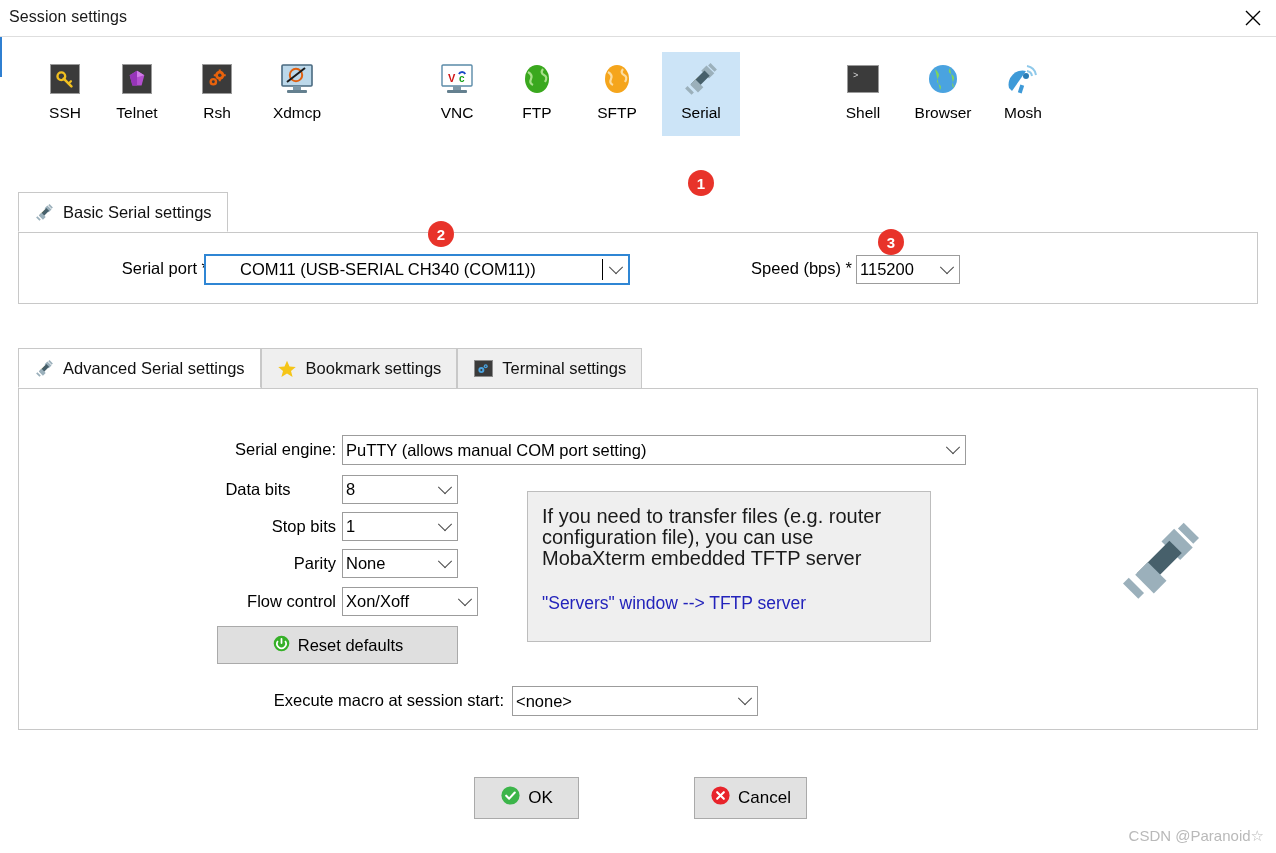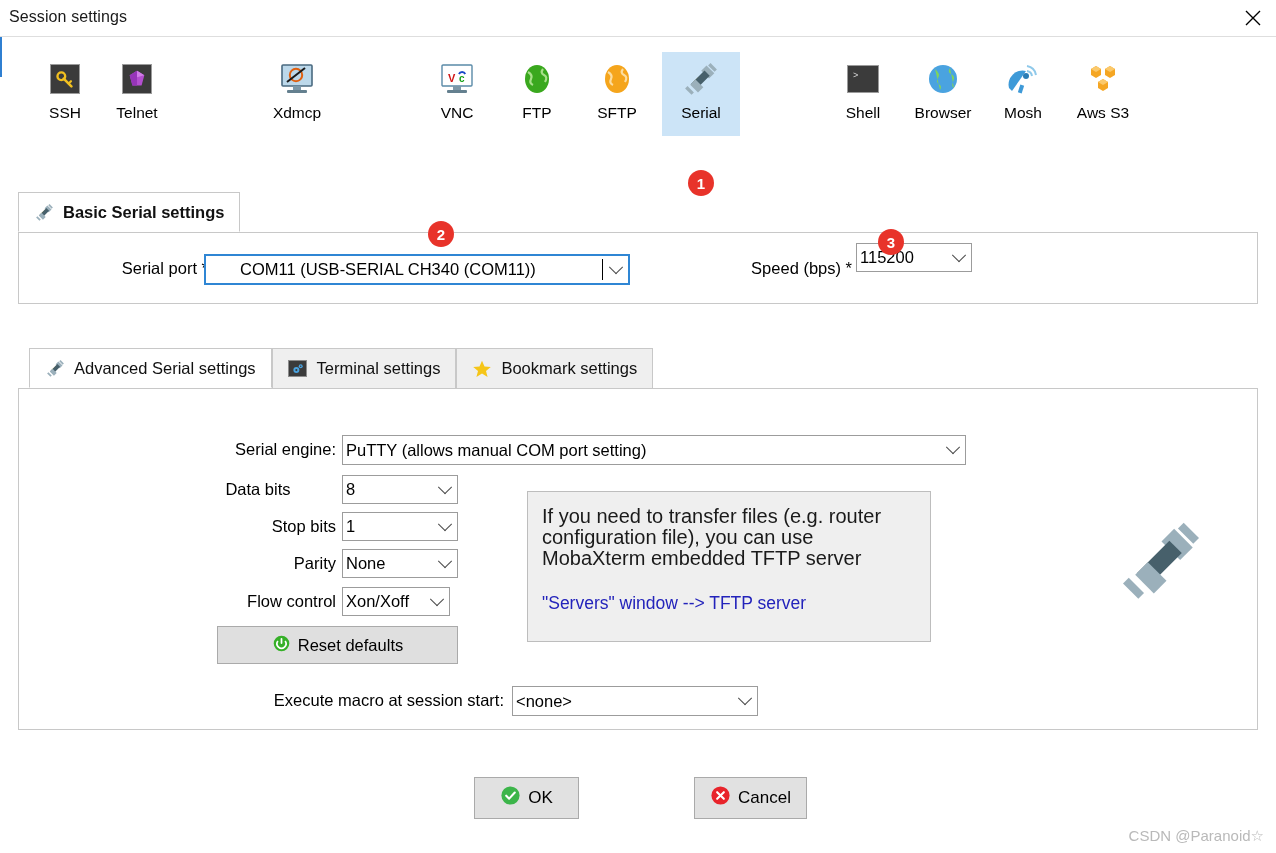--- a/index.html
+++ b/index.html
@@ -269,20 +269,38 @@
         <svg width="22" height="22" viewBox="0 0 24 24">
           <path d="M12 3 L20 8 L17 19 L7 19 L4 8 Z" fill="#b44fd0"></path>
           <path d="M12 3 L12 19 L7 19 L4 8 Z" fill="#9635b8"></path>
           <path d="M12 3 L20 8 L12 10 Z" fill="#d07ce8"></path>
         </svg>
       </div>
     </div>
     <div class="lbl">Telnet</div>
   </div>
 
+  <div class="sess" style="left:178px">
+    <div class="ico">
+      <div class="tile">
+        <svg width="22" height="22" viewBox="0 0 24 24">
+          <g fill="#e8620c">
+            <circle cx="15" cy="8" r="5"></circle>
+              <circle cx="8" cy="15" r="4.2"></circle>
+          </g>
+          <circle cx="15" cy="8" r="1.9" fill="#3b3b3b"></circle>
+          <circle cx="8" cy="15" r="1.6" fill="#3b3b3b"></circle>
+          <g stroke="#e8620c" stroke-width="2.2">
+            <path d="M15 1.5 V4 M15 12 V14.5 M8.5 8 H11 M19 8 H21.5"></path>
+          </g>
+        </svg>
+      </div>
+    </div>
+    <div class="lbl">Rsh</div>
+  </div>
 
   <div class="sess" style="left:258px">
     <div class="ico">
       <svg width="34" height="32" viewBox="0 0 34 32">
         <rect x="2" y="2" width="30" height="21" rx="1" fill="#bcd8ea" stroke="#4a6a80" stroke-width="1.6"></rect>
         <circle cx="16" cy="12" r="6.2" fill="none" stroke="#e06010" stroke-width="2"></circle>
         <path d="M7 19 L25 5" stroke="#1a1a1a" stroke-width="2"></path>
         <rect x="13" y="23" width="8" height="4" fill="#7d98a8"></rect>
         <rect x="7" y="27" width="20" height="3" rx="1" fill="#64808f"></rect>
       </svg>
@@ -372,41 +390,24 @@
         <path d="M3 25 a14 14 0 0 1 17 -17 L6 28 z" fill="#3e9ad8"></path>
         <rect x="13" y="22" width="4" height="8" transform="rotate(18 15 26)" fill="#3e9ad8"></rect>
         <path d="M21 3 a11 11 0 0 1 9 9" fill="none" stroke="#8fc9ea" stroke-width="2"></path>
         <path d="M21 8 a6 6 0 0 1 5 5" fill="none" stroke="#8fc9ea" stroke-width="2"></path>
         <circle cx="20" cy="13" r="3" fill="#2b7db5"></circle>
       </svg>
     </div>
     <div class="lbl">Mosh</div>
   </div>
 
-  <div class="sess" style="left:1064px">
-    <div class="ico">
-      <svg width="32" height="32" viewBox="0 0 32 32">
-        <g fill="#f5a623">
-          <path d="M9 3 L14 6 L14 12 L9 15 L4 12 L4 6 Z"></path>
-          <path d="M23 3 L28 6 L28 12 L23 15 L18 12 L18 6 Z"></path>
-          <path d="M16 16 L21 19 L21 25 L16 28 L11 25 L11 19 Z"></path>
-        </g>
-        <g fill="#fbc96b">
-          <path d="M9 3 L14 6 L9 9 L4 6 Z"></path>
-            <path d="M23 3 L28 6 L23 9 L18 6 Z"></path>
-          <path d="M16 16 L21 19 L16 22 L11 19 Z"></path>
-        </g>
-      </svg>
-    </div>
-    <div class="lbl">Aws S3</div>
-  </div>
-
-</div>
-
-<div class="tab-strip" style="left:18px; top:192px;font-weight:bold;">
+
+</div>
+
+<div class="tab-strip" style="left:18px; top:192px;">
   <div class="tab active">
     <span class="tico">
       <svg width="19" height="19" viewBox="0 0 36 36">
         <path d="M23.5 4.5 l7.8 7.8 -5.3 5.3 -7.8 -7.8 z" fill="#9bb0bb"></path>
         <path d="M27.5 2 l6.4 6.4 -2.4 2.4 -6.4 -6.4 z" fill="#9bb0bb"></path>
         <rect x="16.5" y="12.5" width="3" height="7" transform="rotate(45 18 16)" fill="#ffc107"></rect>
         <rect x="12" y="16.5" width="3" height="7" transform="rotate(45 13.5 20)" fill="#ffc107"></rect>
         <path d="M21.5 9.5 l5.2 5.2 -13.5 13.5 -5.2 -5.2 z" fill="#47606b"></path>
         <path d="M12.5 18.5 l7.8 7.8 -5.3 5.3 -7.8 -7.8 z" fill="#9bb0bb"></path>
         <path d="M4.5 25 l6.4 6.4 -2.4 2.4 -6.4 -6.4 z" fill="#9bb0bb"></path>
@@ -422,64 +423,64 @@
 <div class="combo focused" style="left:204px; top:254px; width:426px; height:31px;">
   <span class="val">COM11  (USB-SERIAL CH340 (COM11))</span>
   <span class="text-cursor"></span>
   <span class="caret">
       <span class="caret-mark"></span>
     </span>
 </div>
 <div class="badge" style="left:428px; top:221px;">2</div>
 
 <div class="lbl-r" style="left:700px; top:259px; width:152px;">Speed (bps) *</div>
-<div class="combo" style="left:856px; top:243px; width:116px; height:29px;">
+<div class="combo" style="left:856px; top:255px; width:104px; height:29px;">
   <span class="val">115200</span>
   <span class="caret">
       <span class="caret-mark"></span>
     </span>
 </div>
 <div class="badge" style="left:878px; top:229px;">3</div>
 
-<div class="tab-strip" style="left:18px; top:348px;margin-left:11px;">
+<div class="tab-strip" style="left:18px; top:348px;">
   <div class="tab active">
     <span class="tico">
       <svg width="19" height="19" viewBox="0 0 36 36">
         <path d="M23.5 4.5 l7.8 7.8 -5.3 5.3 -7.8 -7.8 z" fill="#9bb0bb"></path>
         <path d="M27.5 2 l6.4 6.4 -2.4 2.4 -6.4 -6.4 z" fill="#9bb0bb"></path>
         <rect x="16.5" y="12.5" width="3" height="7" transform="rotate(45 18 16)" fill="#ffc107"></rect>
         <rect x="12" y="16.5" width="3" height="7" transform="rotate(45 13.5 20)" fill="#ffc107"></rect>
         <path d="M21.5 9.5 l5.2 5.2 -13.5 13.5 -5.2 -5.2 z" fill="#47606b"></path>
         <path d="M12.5 18.5 l7.8 7.8 -5.3 5.3 -7.8 -7.8 z" fill="#9bb0bb"></path>
         <path d="M4.5 25 l6.4 6.4 -2.4 2.4 -6.4 -6.4 z" fill="#9bb0bb"></path>
       </svg>
     </span>
     <span>Advanced Serial settings</span>
   </div>
   <div class="tab">
     <span class="tico">
+      <svg width="20" height="20" viewBox="0 0 24 24">
+        <path d="M12 2 L15 9 L22.5 9.5 L16.8 14.3 L18.7 21.5 L12 17.4 L5.3 21.5 L7.2 14.3 L1.5 9.5 L9 9 Z" fill="#f5c518"></path>
+      </svg>
+    </span>
+    <span>Bookmark settings</span>
+  </div>
+  <div class="tab">
+    <span class="tico">
       <span class="tile" style="width:19px;height:17px;border:1px solid #8c8c8c;">
         <svg width="14" height="12" viewBox="0 0 24 22">
           <circle cx="9" cy="13" r="5.5" fill="#4aa3e0"></circle>
             <circle cx="9" cy="13" r="2" fill="#3b3b3b"></circle>
           <circle cx="17" cy="6" r="3.6" fill="#4aa3e0"></circle>
             <circle cx="17" cy="6" r="1.3" fill="#3b3b3b"></circle>
         </svg>
       </span>
     </span>
     <span>Terminal settings</span>
   </div>
-  <div class="tab">
-    <span class="tico">
-      <svg width="20" height="20" viewBox="0 0 24 24">
-        <path d="M12 2 L15 9 L22.5 9.5 L16.8 14.3 L18.7 21.5 L12 17.4 L5.3 21.5 L7.2 14.3 L1.5 9.5 L9 9 Z" fill="#f5c518"></path>
-      </svg>
-    </span>
-    <span>Bookmark settings</span>
-  </div>
 </div>
 
 <div class="panel" style="left:18px; top:388px; width:1240px; height:342px;"></div>
 
 <div class="lbl-r" style="left:170px; top:440px; width:166px;">Serial engine:</div>
 <div class="combo" style="left:342px; top:435px; width:624px; height:30px;">
   <span class="val">PuTTY   (allows manual COM port setting)</span>
   <span class="caret">
       <span class="caret-mark"></span>
     </span>
@@ -503,21 +504,21 @@
 
 <div class="lbl-r" style="left:180px; top:554px; width:156px;">Parity</div>
 <div class="combo" style="left:342px; top:549px; width:116px; height:29px;">
   <span class="val">None</span>
   <span class="caret">
       <span class="caret-mark"></span>
     </span>
 </div>
 
 <div class="lbl-r" style="left:180px; top:592px; width:156px;">Flow control</div>
-<div class="combo" style="left:342px; top:587px; width:108px; height:29px;">
+<div class="combo" style="left:342px; top:587px; width:136px; height:29px;">
   <span class="val">Xon/Xoff</span>
   <span class="caret">
       <span class="caret-mark"></span>
     </span>
 </div>
 
 <div class="btn small" style="left:217px; top:626px; width:241px; height:38px;">
   <span>
     <svg width="19" height="19" viewBox="0 0 22 22">
       <circle cx="11" cy="11" r="9" fill="#36b028"></circle>

